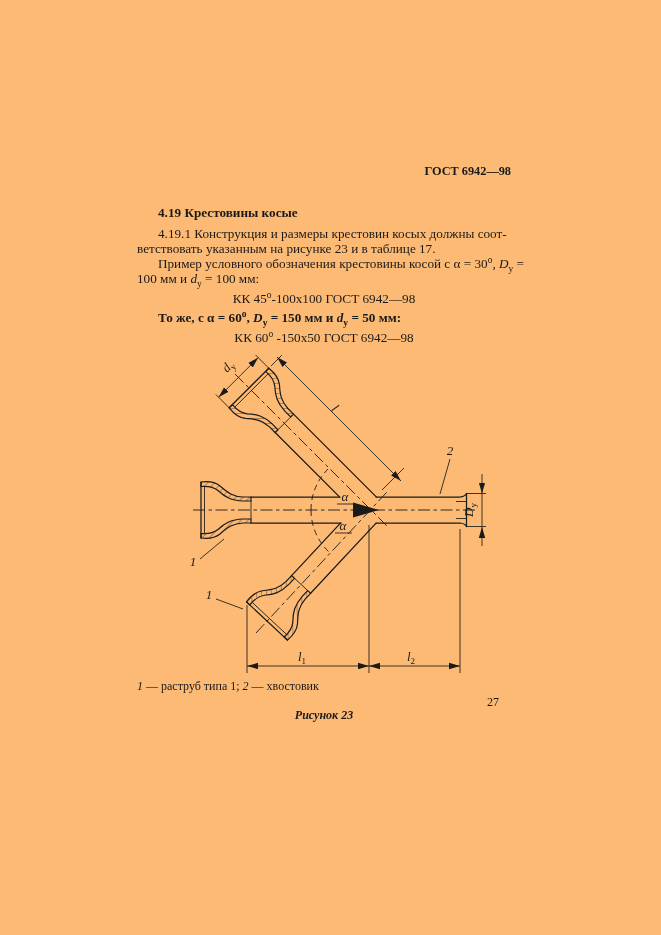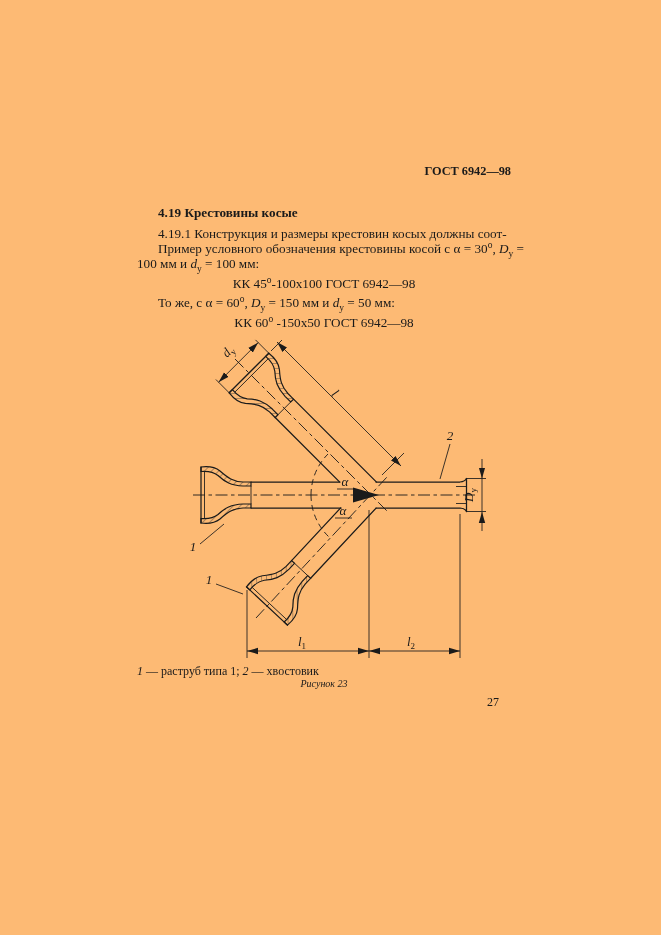--- a/index.html
+++ b/index.html
@@ -7,28 +7,28 @@
     width:661px; height:935px; background:#ffffff;
     font-family:"Liberation Serif", serif; color:#1a1a1a;
   }
   .page { position:relative; width:661px; height:935px; background:#fdba74; overflow:hidden; }
   .content { position:absolute; left:137px; top:164px; width:374px; }
   .doc-code { text-align:right; font-weight:bold; font-size:12.3px; line-height:14px; white-space:nowrap; }
   .heading { margin-top:27px; font-weight:bold; font-size:13.2px; line-height:15px; text-indent:21px; white-space:nowrap; }
   .bodyline { font-size:13.2px; line-height:15px; white-space:nowrap; }
   .first { margin-top:6px; }
   .indent { text-indent:21px; }
-  .gap { margin-top:3px; }
+  .gap { margin-top:3px;font-weight:bold; }
   .desig { margin:5px 0 4px 0; text-align:center; }
   sub, sup { font-size:9.5px; line-height:0; }
   .it { font-style:italic; }
   .fig { margin:8px 0 0 0; }
   .fig svg { display:block; margin-left:2px; }
   .caption { font-size:12px; line-height:14px; margin-top:-6px; white-space:nowrap; }
-  .fig-label { text-align:center; font-weight:normal; font-style:italic; font-size:10px; margin-top:0; }
+  .fig-label { text-align:center; font-weight:bold; font-style:italic; font-size:12px; margin-top:15px; }
   .pageno { position:absolute; left:487px; top:695px; font-size:12px; }
   
   .fig svg text { font-family:"Liberation Serif", serif; fill:#1a1a1a; }
   .dimtxt { font-size:13px; }
   .small { font-size:9px; }
   .w   { stroke:#1a1a1a; stroke-width:1.25; fill:none; stroke-linecap:round; }
   .thin{ stroke:#1a1a1a; stroke-width:0.85; fill:none; }
   .cl  { stroke:#1a1a1a; stroke-width:0.9; fill:none; stroke-dasharray:12 3.5 3.5 3.5; }
   .dsh { stroke:#1a1a1a; stroke-width:0.9; fill:none; stroke-dasharray:6 4; }
   .bandstroke { stroke:#1a1a1a; stroke-width:1.2; }
@@ -37,20 +37,21 @@
 <body>
 
 <div class="page">
   <div class="content">
 
     <div class="doc-code">ГОСТ 6942—98</div>
 
     <div class="heading">4.19 Крестовины косые</div>
 
     <div class="bodyline first indent"><span>4.19.1 Конструкция и размеры крестовин косых должны соот-</span></div>
+    <div class="bodyline"><span>ветствовать указанным на рисунке 23 и в таблице 17.</span></div>
     <div class="bodyline indent"><span>Пример условного обозначения крестовины косой с α = 30</span><sup>о</sup><span>, </span><span class="it">D</span><sub>у</sub><span> =</span></div>
     <div class="bodyline"><span>100 мм и </span><span class="it">d</span><sub>у</sub><span> = 100 мм:</span></div>
 
     <div class="bodyline desig"><span>КК 45</span><sup>о</sup><span>-100х100 ГОСТ 6942—98</span></div>
 
     <div class="bodyline indent gap"><span>То же, с α = 60</span><sup>о</sup><span>, </span><span class="it">D</span><sub>у</sub><span> = 150 мм и </span><span class="it">d</span><sub>у</sub><span> = 50 мм:</span></div>
 
     <div class="bodyline desig"><span>КК 60</span><sup>о</sup><span> -150х50 ГОСТ 6942—98</span></div>
 
     <figure class="fig" style="margin:8px 0 0 0;">

